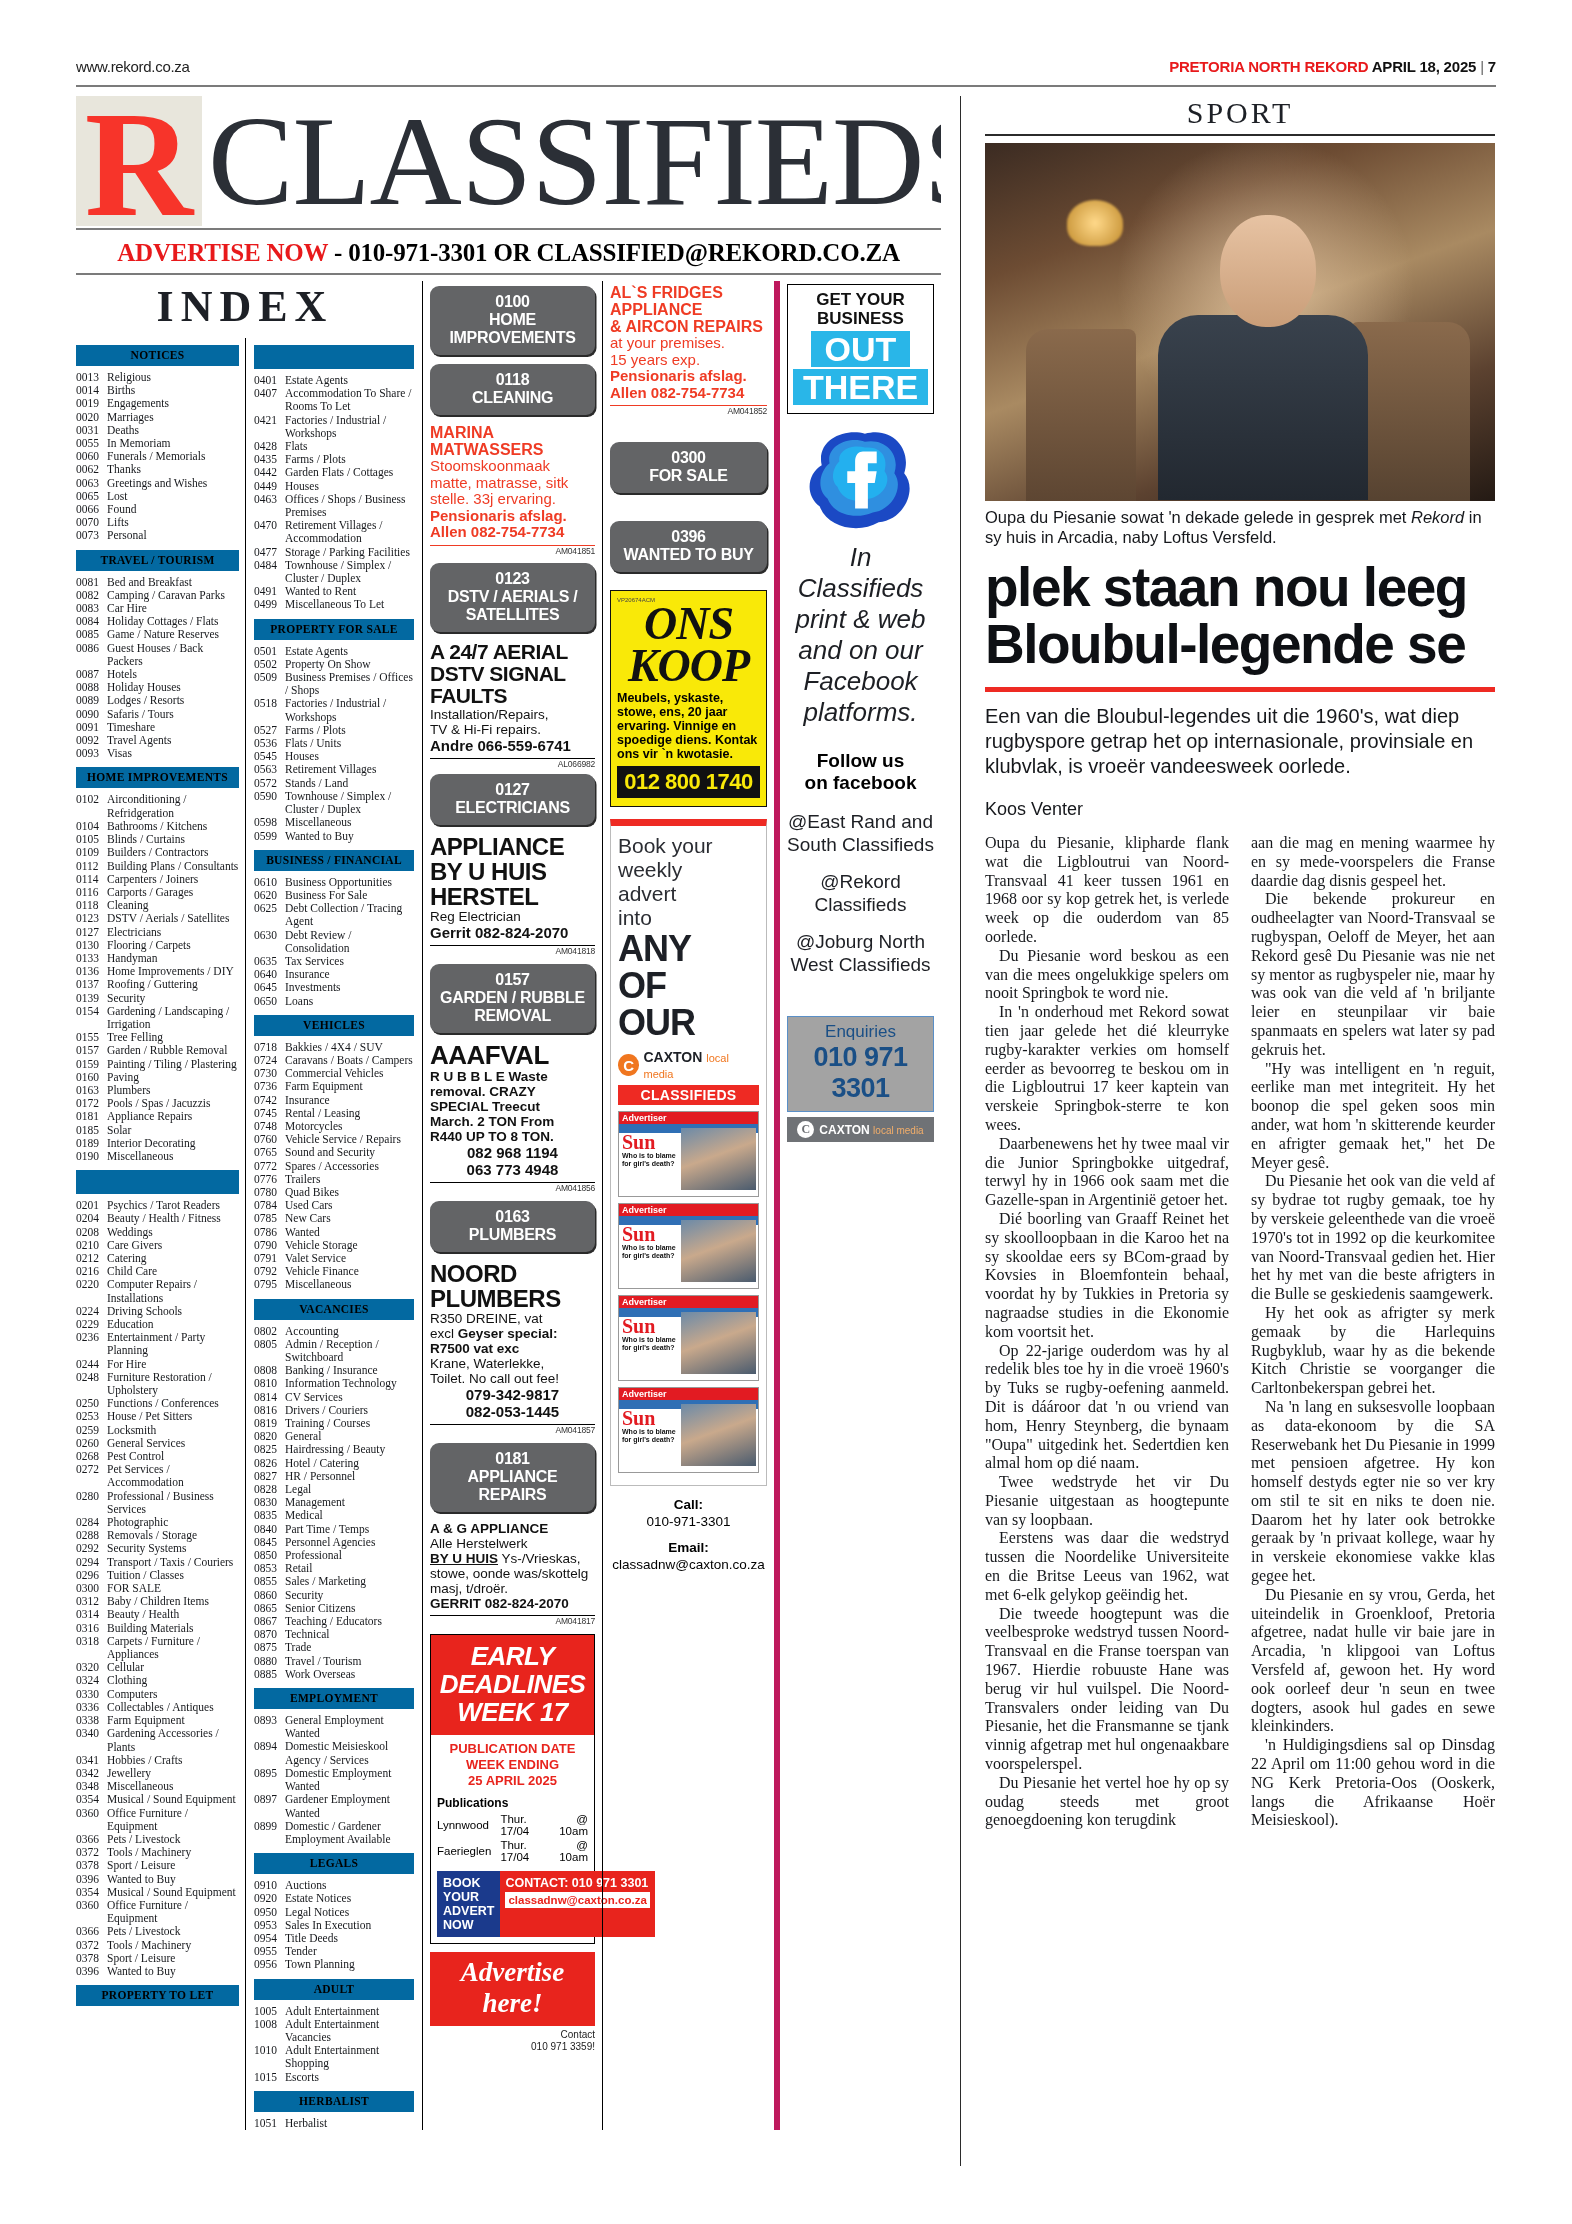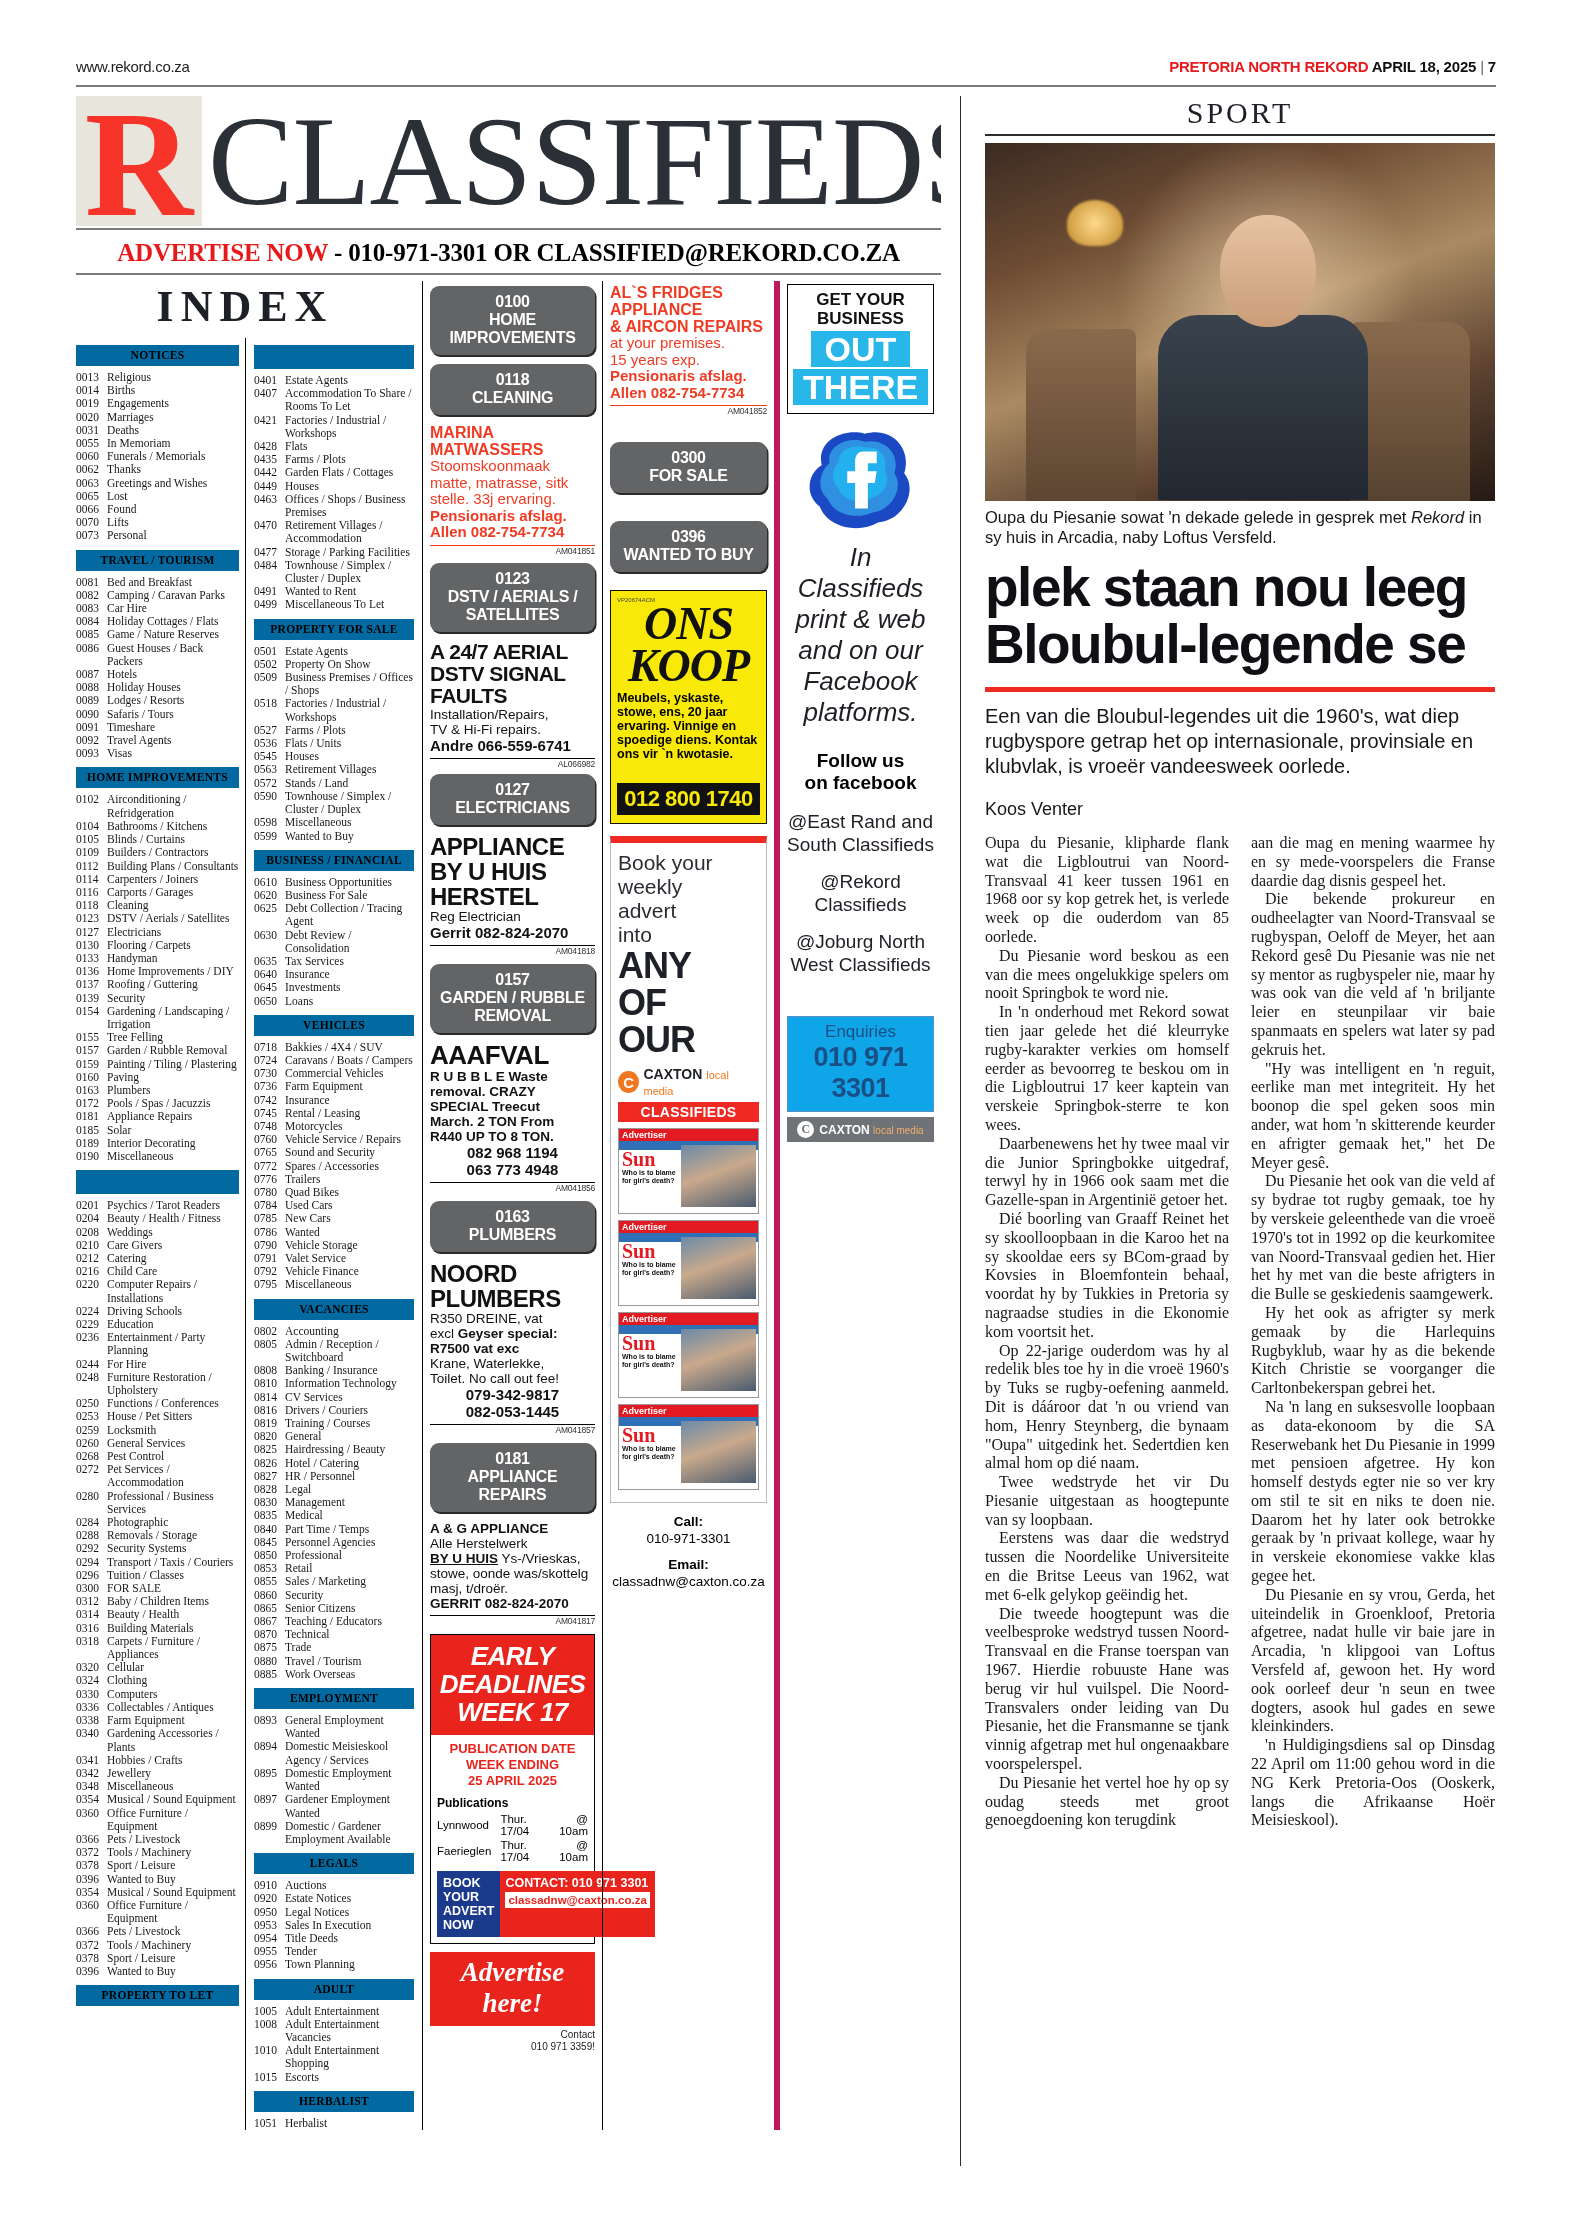--- a/index.html
+++ b/index.html
@@ -93,21 +93,21 @@
   .inclass { text-align:center; font-family:"Liberation Sans", sans-serif; font-style:italic; font-size:26px; line-height:31px; color:#1d1f24; font-weight:500;}
   .followus { text-align:center; font-family:"Liberation Sans", sans-serif; font-weight:bold; font-size:19px; line-height:22px; margin-top:22px;}
   .handles { text-align:center; font-family:"Liberation Sans", sans-serif; font-size:19px; line-height:23px; margin-top:16px; color:#1d1f24;}
   .handles p { margin-bottom:14px; }
 
   
   .onskoop { background:#f9e908; border:1px solid #111; padding:6px 6px 8px; text-align:center; font-family:"Liberation Sans", sans-serif; }
   .onskoop .vp { text-align:left; font-size:6px; color:#444; }
   .onskoop .big { font-family:"Liberation Serif", serif; font-weight:bold; font-style:italic; font-size:46px; line-height:42px; color:#111; letter-spacing:-1px;}
   .onskoop .body { font-size:12.5px; line-height:14px; text-align:left; margin-top:4px; font-weight:bold;}
-  .onskoop .tel { background:#111; color:#f9e908; font-weight:bold; font-size:22px; padding:3px 0; margin-top:22px; letter-spacing:-0.5px;}
+  .onskoop .tel { background:#111; color:#f9e908; font-weight:bold; font-size:22px; padding:3px 0; margin-top:5px; letter-spacing:-0.5px;}
 
   
   .bookad { border:1px solid #bbb; border-top:7px solid #ee2a23; padding:8px 7px 6px; font-family:"Liberation Sans", sans-serif;}
   .bookad .l { font-size:21px; line-height:24px; color:#2b2d33; }
   .bookad .huge { font-weight:bold; font-size:36px; line-height:37px; color:#1d2026; letter-spacing:-1px;}
   .caxton { display:flex; align-items:center; gap:4px; margin-top:8px; }
   .cax-c { width:22px; height:22px; border-radius:50%; background:#f0761f; color:#fff; font-weight:bold; font-size:15px; display:flex; align-items:center; justify-content:center; font-family:"Liberation Sans",sans-serif;}
   .cax-t { font-family:"Liberation Sans", sans-serif; font-weight:bold; font-size:14px; color:#1d2026;}
   .cax-t small { color:#f0761f; font-weight:normal; font-size:11px;}
   .classbar { background:#ee2a23; color:#fff; font-family:"Liberation Sans",sans-serif; font-weight:bold; font-size:14px; text-align:center; padding:2px 0; margin-top:4px; letter-spacing:0.3px;}
@@ -131,21 +131,21 @@
   .deadbody td { padding:1px 0; }
   .deadfoot { display:flex; align-items:stretch; margin-top:7px; }
   .deadfoot .lbtn { background:#1b3a8c; color:#fff; font-weight:bold; font-size:12.5px; line-height:14px; padding:5px 6px; font-family:"Liberation Sans",sans-serif;}
   .deadfoot .rbtn { flex:1; background:#e8241d; color:#fff; font-weight:bold; font-size:12.5px; line-height:14px; padding:5px 5px; font-family:"Liberation Sans",sans-serif;}
   .deadfoot .rbtn .em { background:#fff; color:#e8241d; display:block; padding:1px 3px; margin-top:2px; font-size:11.5px;}
 
   .advhere { background:#e8241d; color:#fff; text-align:center; font-family:"Liberation Serif",serif; font-weight:bold; font-style:italic; font-size:27px; padding:5px 0 7px; margin-top:8px;}
   .advhere-sub { text-align:right; font-family:"Liberation Sans",sans-serif; font-size:10px; color:#222; margin-top:3px; line-height:12px;}
 
   
-  .enq { border:1px solid #5a8fc7; background:#0ea5e9; text-align:center; font-family:"Liberation Sans",sans-serif; padding:5px 4px 7px; margin-top:8px;}
+  .enq { border:1px solid #5a8fc7; background:#a3a3a3; text-align:center; font-family:"Liberation Sans",sans-serif; padding:5px 4px 7px; margin-top:8px;}
   .enq .t { font-size:17px; color:#1a4f86; }
   .enq .n { font-size:27px; font-weight:bold; color:#1a4f86; letter-spacing:-0.5px;}
   .cax-bar { background:#6f7276; color:#fff; display:flex; align-items:center; justify-content:center; gap:5px; padding:4px 0; margin-top:5px;}
   .cax-bar .cc { width:17px; height:17px; border-radius:50%; background:#fff; color:#6f7276; font-weight:bold; font-size:12px; display:flex; align-items:center; justify-content:center;}
   .cax-bar .tt { font-family:"Liberation Sans",sans-serif; font-weight:bold; font-size:12px;}
   .cax-bar .tt small { font-weight:normal; color:#f3ae6a; font-size:10px;}
 
   .callbox { text-align:center; font-family:"Liberation Sans",sans-serif; font-size:13.5px; line-height:17px; margin-top:10px;}
   .callbox .b { font-weight:bold; }
 

